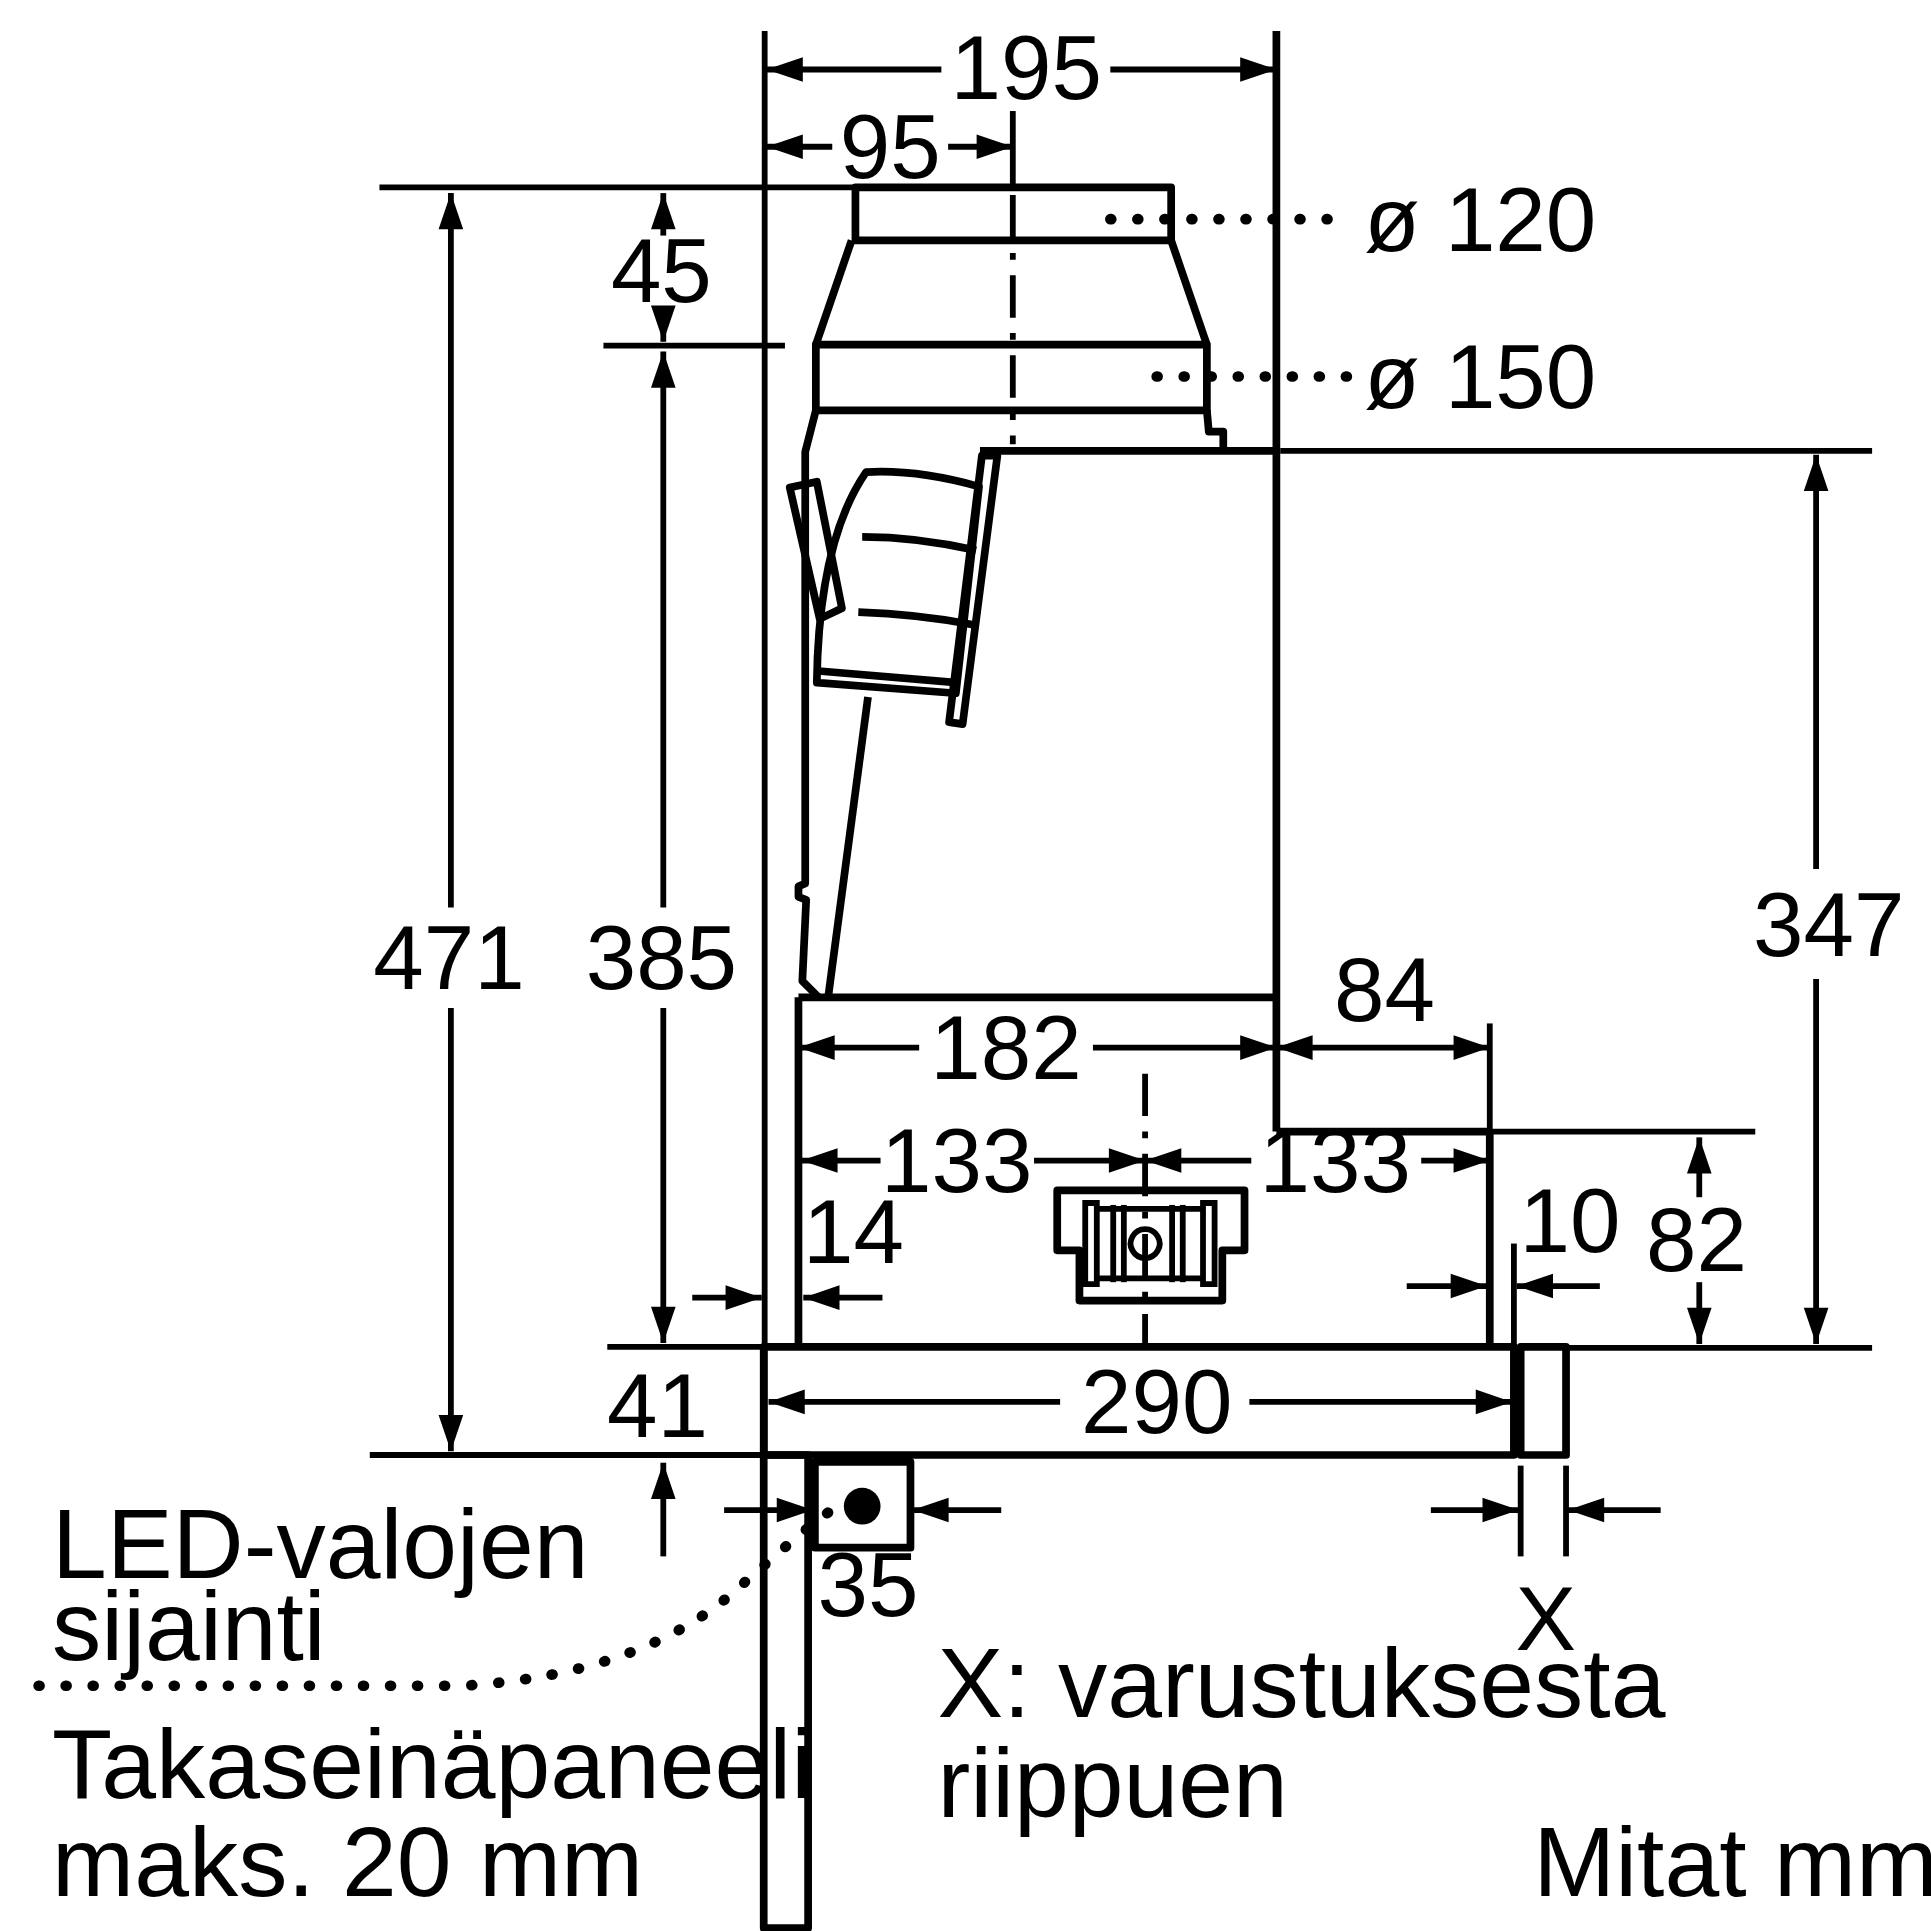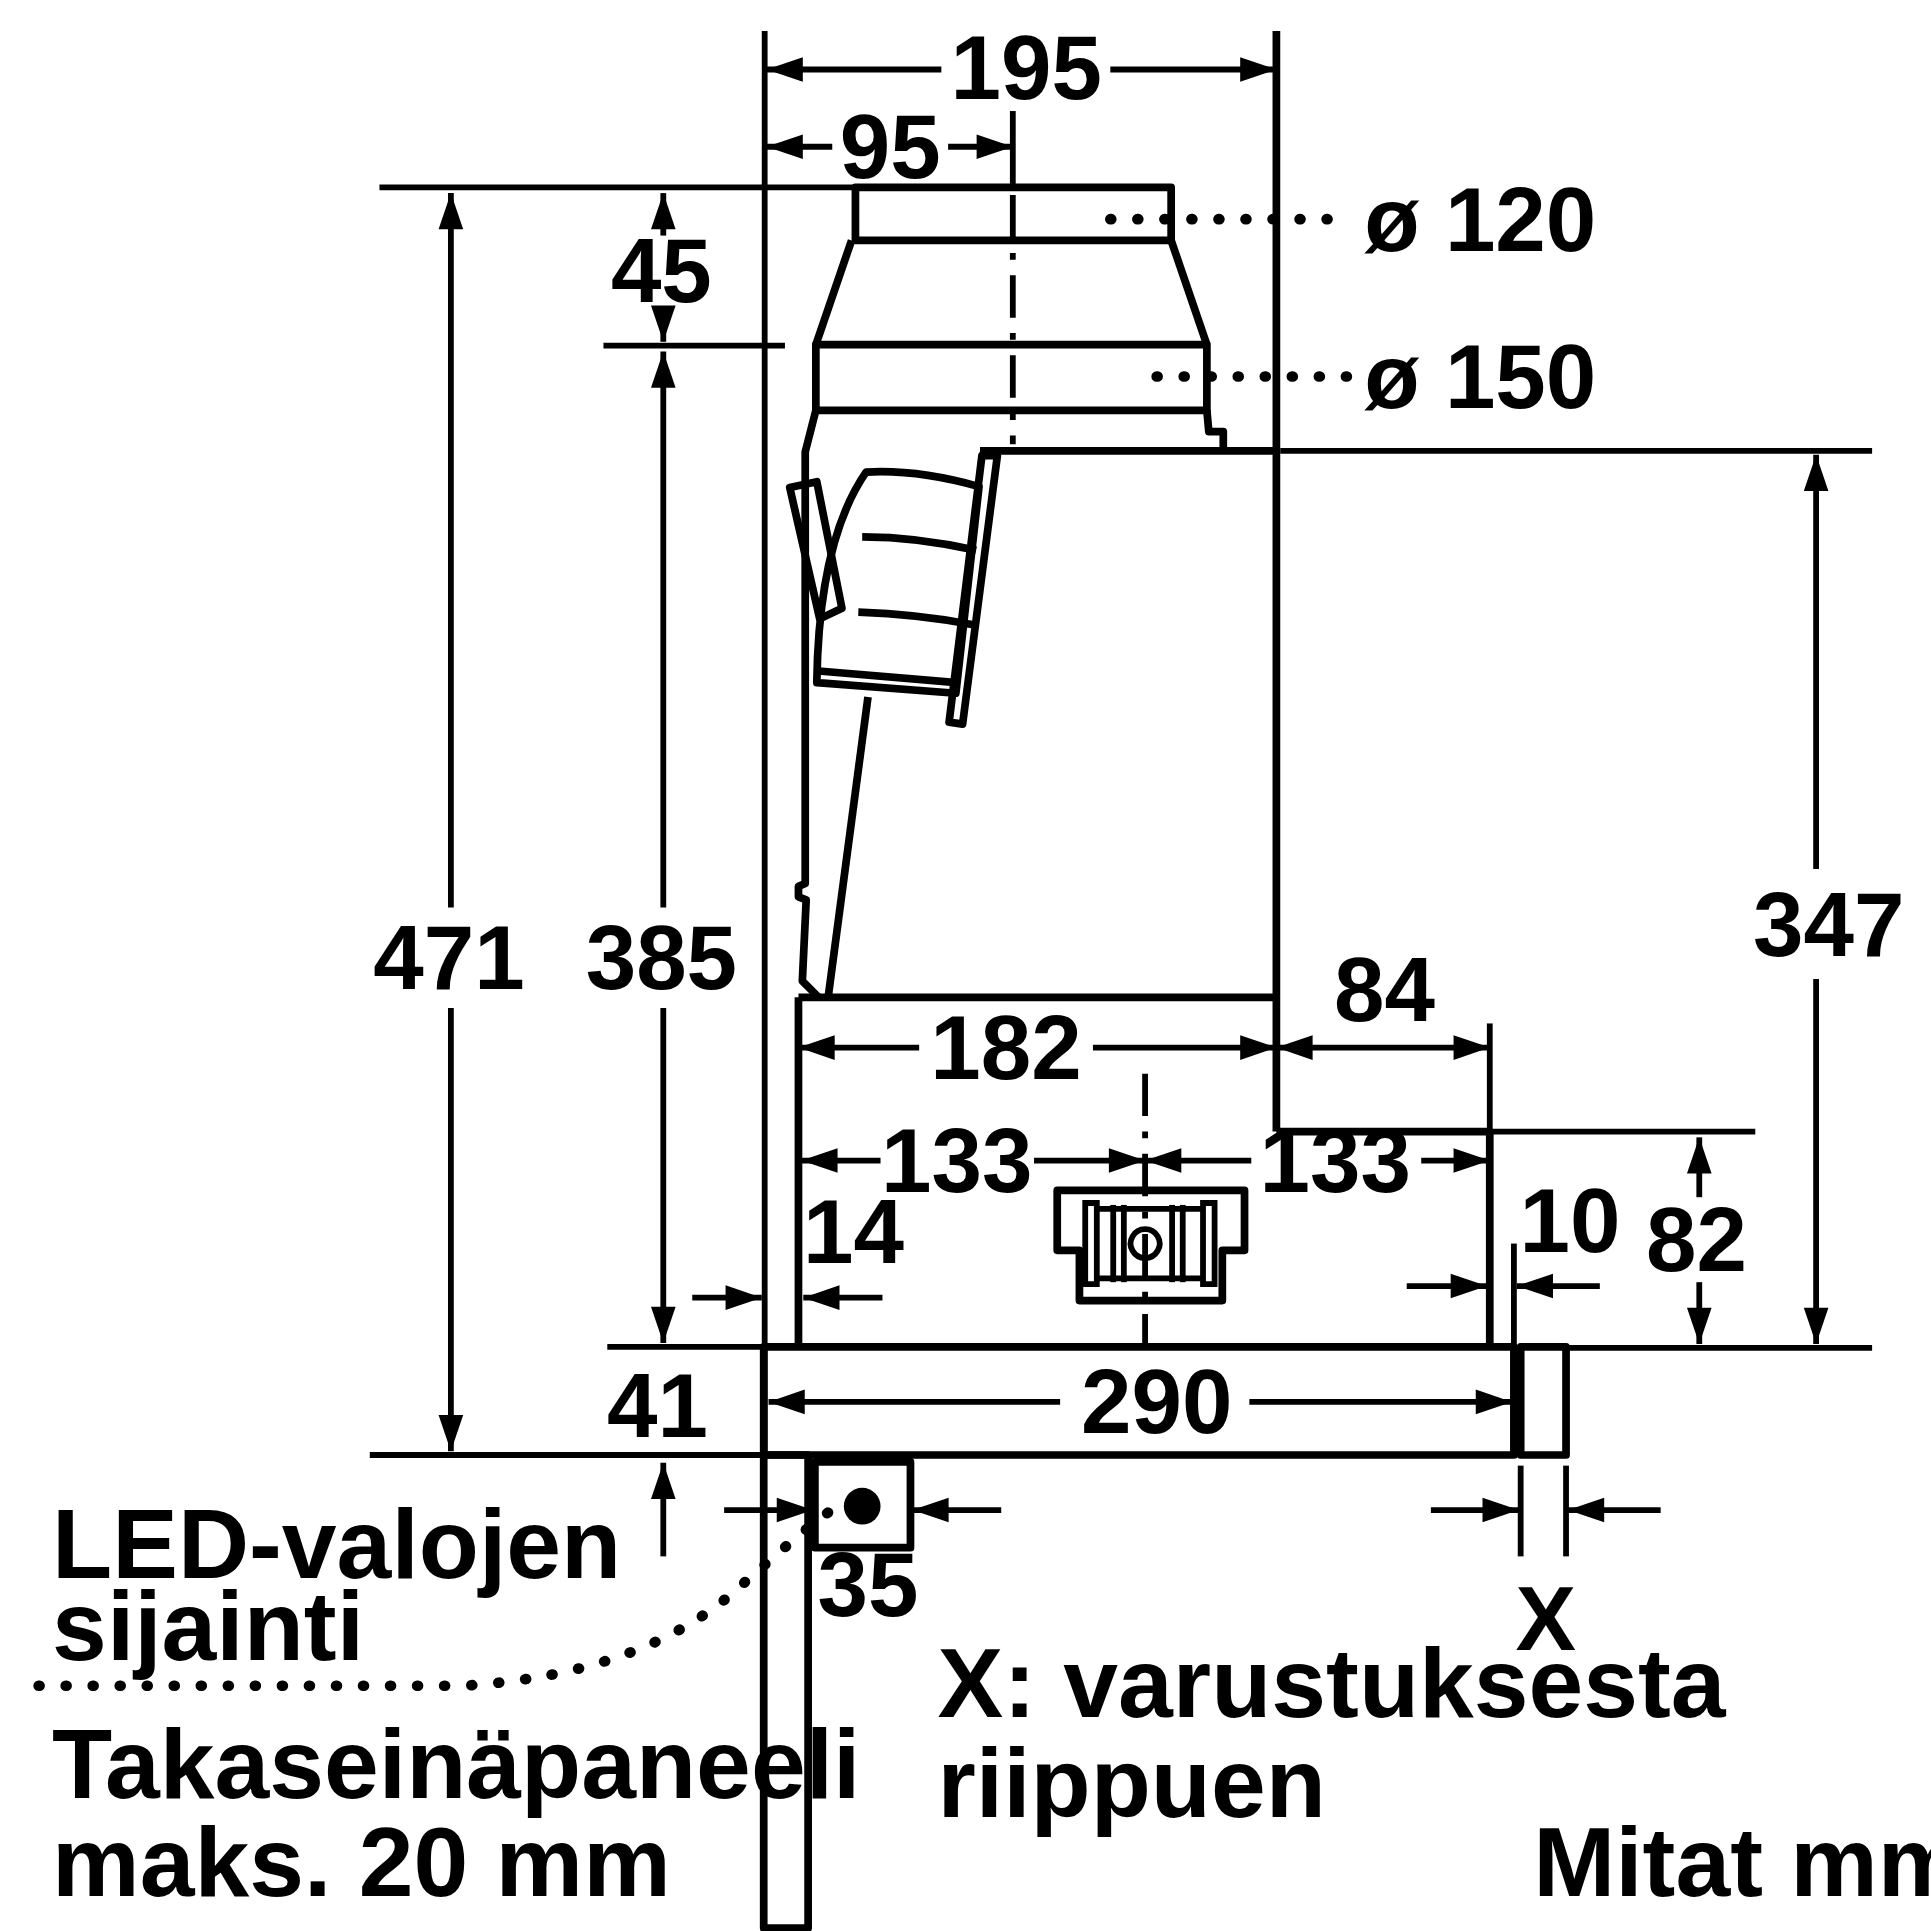--- a/index.html
+++ b/index.html
@@ -1,16 +1,16 @@
 <!DOCTYPE html>
 <html><head>
 <meta charset="utf-8">
 <style>
   html,body{margin:0;padding:0;background:#ffffff;width:100%;height:100%;}
-  .stage{width:1931px;height:1931px;max-width:100vw;max-height:100vw;background:#0ea5e9;font-weight:bold;}
+  .stage{width:1931px;height:1931px;max-width:100vw;max-height:100vw;background:#0ea5e9;}
   svg{display:block;width:100%;height:100%;background:#fff;}
   .outline path, .outline rect{fill:none;stroke:#000;stroke-width:8;stroke-linejoin:round;}
   .outline .filled{fill:#000;stroke:none;}
   .thin path{fill:none;stroke:#000;stroke-width:6;}
   .dim path{fill:none;stroke:#000;stroke-width:6;}
   .leader path{fill:none;stroke:#000;stroke-width:11;stroke-linecap:round;stroke-dasharray:1 27;}
   .cline path{fill:none;stroke:#000;stroke-width:6;stroke-dasharray:44 16 7 16;}
   text{fill:#000;font-family:"Liberation Sans","DejaVu Sans",sans-serif;}
   .dimlbl{font-size:94px;text-anchor:middle;dominant-baseline:central;}
   .dialbl{font-size:94px;text-anchor:start;dominant-baseline:central;}

